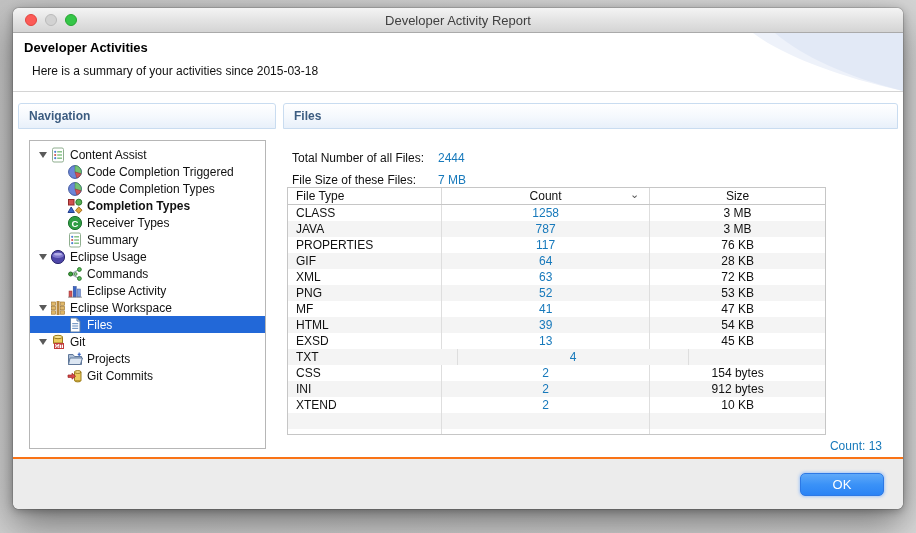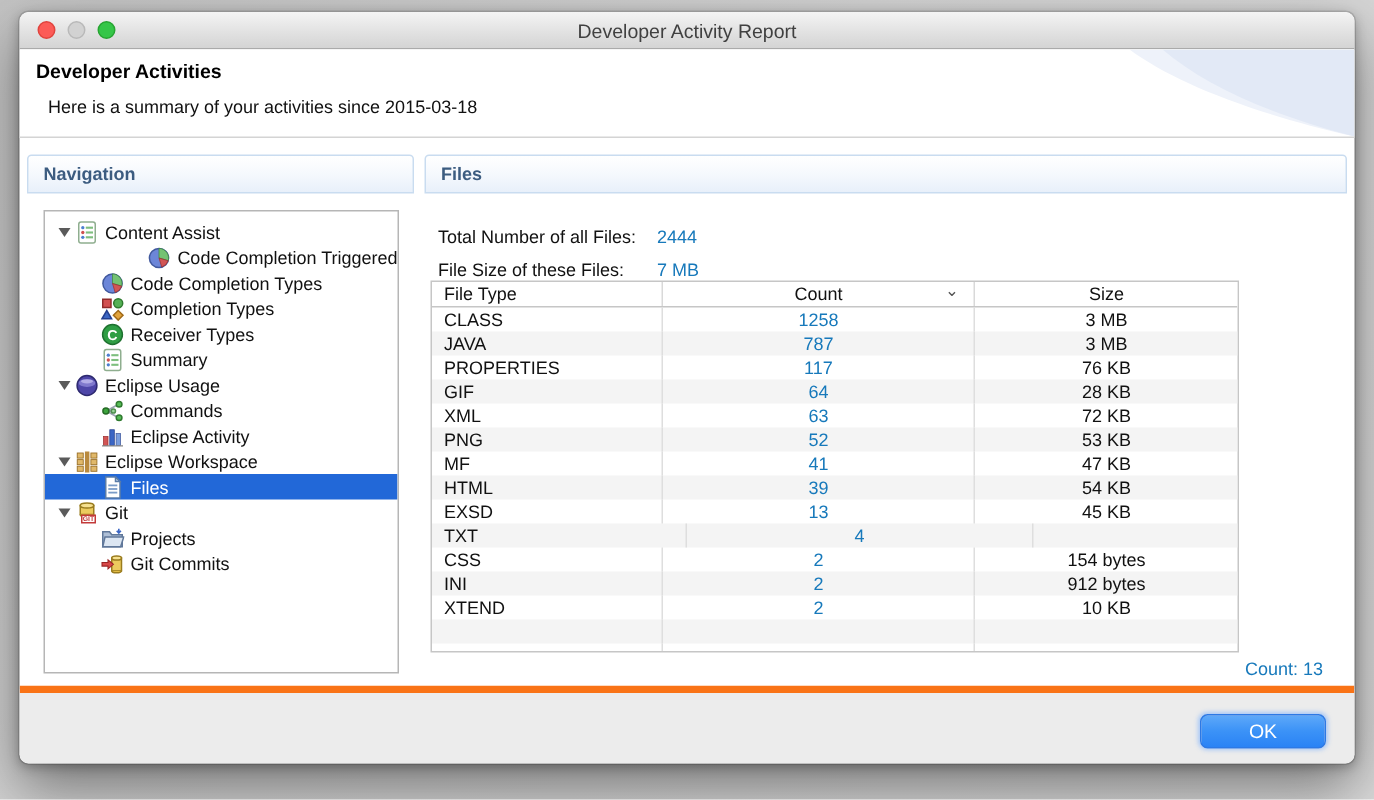--- a/index.html
+++ b/index.html
@@ -83,21 +83,21 @@
   .td { line-height:16px; overflow:hidden; }
   .td.c0 { width:170px; padding-left:8px; border-right:1px solid #dedede; color:#111; }
   .td.c1 { width:231px; text-align:center; border-right:1px solid #dedede; color:#1779bb; }
   .td.c2 { width:194px; text-align:center; color:#111; }
   .count-label {
     position:absolute; right:21px; top:431px; font-size:12px; color:#1779bb;
   }
   
   .footer {
     position:absolute; left:0; right:0; top:449px; height:52px;
-    background:#ececec; border-top:5px solid #f97316; border-radius:0 0 6px 6px;
+    background:#ececec; border-top:2px solid #f97316; border-radius:0 0 6px 6px;
   }
   .ok-button {
     position:absolute; left:787px; top:14px; width:84px; height:23px;
     background:linear-gradient(180deg,#5ea9f9 0%, #3b92f7 50%, #2a83f5 100%);
     border:1px solid #2d79e5; border-radius:5px; color:#fff; font-size:13px;
     font-family:"Liberation Sans", sans-serif; cursor:default;
     box-shadow:0 0 3px 1px rgba(110,170,255,.55);
   }
 </style>
 </head>
@@ -136,41 +136,41 @@
             <circle cx="5.2" cy="4.8" r="1.1" fill="#4d7fd0"></circle>
             <rect x="7.2" y="4.1" width="4.8" height="1.4" fill="#7ebf7e"></rect>
             <circle cx="5.2" cy="8" r="1.1" fill="#cf5050"></circle>
             <rect x="7.2" y="7.3" width="4.8" height="1.4" fill="#7ebf7e"></rect>
             <circle cx="5.2" cy="11.2" r="1.1" fill="#4d7fd0"></circle>
             <rect x="7.2" y="10.5" width="4.8" height="1.4" fill="#7ebf7e"></rect>
           </svg>
         </span>
         <span class="tlabel">Content Assist</span>
       </div>
-      <div class="tree-row" style="padding-left: 37px; justify-content: flex-end;">
+      <div class="tree-row" style="padding-left: 37px;">
         <span class="ticon">
           <svg viewBox="0 0 16 16">
             <circle cx="8" cy="8" r="6.4" fill="#6c86d8" stroke="#41599e"></circle>
             <path d="M8 8 L8 1.6 A6.4 6.4 0 0 1 14.1 9.8 Z" fill="#74c274" stroke="#3d8a3d" stroke-width="0.5"></path>
             <path d="M8 8 L14.1 9.8 A6.4 6.4 0 0 1 9.8 14 Z" fill="#d25555" stroke="#9a3030" stroke-width="0.5"></path>
           </svg>
         </span>
         <span class="tlabel">Code Completion Triggered</span>
       </div>
       <div class="tree-row" style="padding-left: 37px;">
         <span class="ticon">
           <svg viewBox="0 0 16 16">
             <circle cx="8" cy="8" r="6.4" fill="#6c86d8" stroke="#41599e"></circle>
             <path d="M8 8 L8 1.6 A6.4 6.4 0 0 1 14.1 9.8 Z" fill="#74c274" stroke="#3d8a3d" stroke-width="0.5"></path>
             <path d="M8 8 L14.1 9.8 A6.4 6.4 0 0 1 9.8 14 Z" fill="#d25555" stroke="#9a3030" stroke-width="0.5"></path>
           </svg>
         </span>
         <span class="tlabel">Code Completion Types</span>
       </div>
-      <div class="tree-row" style="padding-left: 37px;">
+      <div class="tree-row" style="padding-left: 37px; font-weight: bold;">
         <span class="ticon">
           <svg viewBox="0 0 16 16">
             <rect x="1.5" y="1.5" width="5.5" height="5.5" fill="#d25050" stroke="#8f2a2a"></rect>
             <circle cx="11.8" cy="4.2" r="3" fill="#55b055" stroke="#2f7a2f"></circle>
             <path d="M1 14.5 L4.2 9 L7.4 14.5 Z" fill="#3b66c4" stroke="#233f8f"></path>
             <path d="M11.8 9 L15 12.2 L11.8 15.4 L8.6 12.2 Z" fill="#e2a33c" stroke="#a06a18"></path>
           </svg>
         </span>
         <span class="tlabel">Completion Types</span>
       </div>

